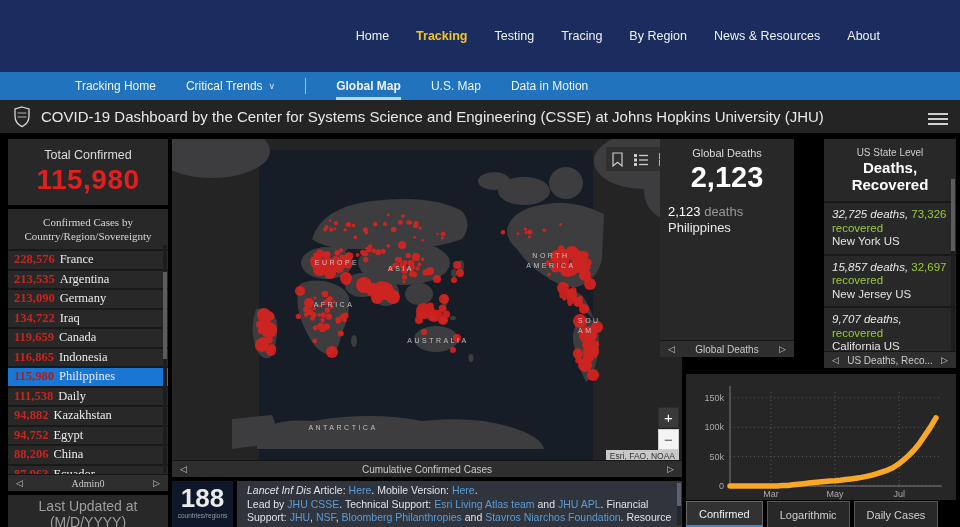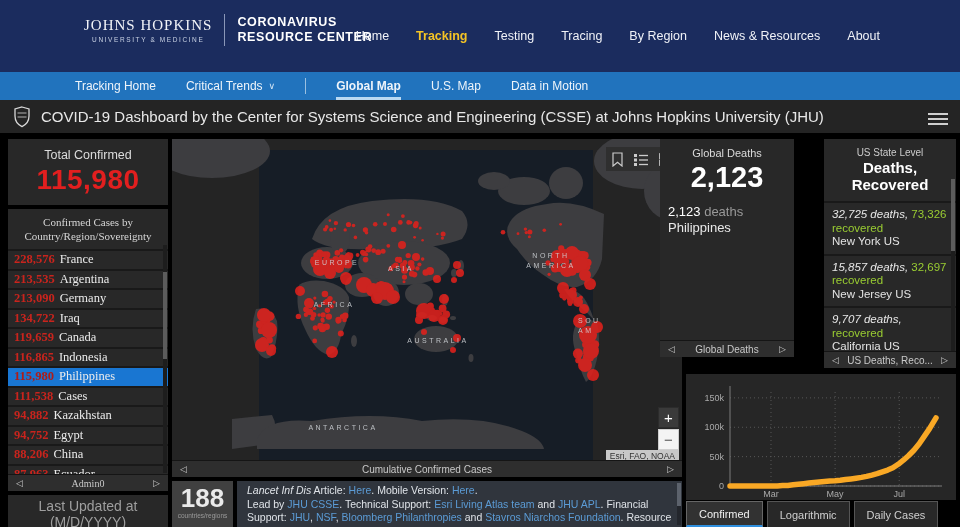--- a/index.html
+++ b/index.html
@@ -92,48 +92,37 @@
 
   
   #chart-panel { left:686px; top:374px; width:270px; height:126px; background:#262626; }
   #trend-svg text.tick { font-family:"Liberation Sans", sans-serif; font-size:9px; fill:#aaaaaa; }
   #chart-tabs { position:absolute; left:686px; top:501px; width:270px; height:26px; display:flex; gap:4px; }
   .tab { padding:0 12px; display:flex; align-items:center; font-size:11px; color:#cfcfcf;
          background:#282828; border:1px solid #555; border-bottom:none; cursor:pointer; }
   .tab.active { background:#323232; color:#f0f0f0; border-color:#666; border-bottom:2px solid #2f8fde; }
 
   
-  #countries-panel { left:172px; top:481px; width:61px; height:46px; background:#404040; text-align:center; }
+  #countries-panel { left:172px; top:481px; width:61px; height:46px; background:#0f172a; text-align:center; }
   #countries-value { color:#eaeaea; font-size:26px; font-weight:bold; margin-top:2px; }
   #countries-label { color:#9a9a9a; font-size:6.5px; margin-top:-2px; }
   #credits-panel { left:237px; top:481px; width:445px; height:46px; background:#30353d; overflow:hidden; }
   #credits-text { color:#dfe3e8; font-size:10.5px; line-height:13.5px; padding:3px 10px 0 10px; white-space:pre-wrap; }
   #credits-text .seg-link { color:#5b9bd5; cursor:pointer; }
   #credits-text .seg-i { font-style:italic; }
   #credits-text .seg-b { font-weight:bold; }
   #credits-scroll { position:absolute; right:1px; top:2px; width:4px; height:42px; background:#23262c; }
   #credits-thumb { position:absolute; left:0; top:0; width:4px; height:55%; background:#5c626c; }
 
   .map-label { font-family:"Liberation Sans", sans-serif; font-size:7px; letter-spacing:2.5px; fill:#d2d6da; opacity:.85; }
 </style>
 </head>
 <body>
 
 <header id="topnav">
-  <div class="brand">
-    <div class="jhu">
-      <div class="jhu-l1">JOHNS HOPKINS</div>
-      <div class="jhu-l2">UNIVERSITY &amp; MEDICINE</div>
-    </div>
-    <div class="brand-div"></div>
-    <div class="crc">
-      <div>CORONAVIRUS</div>
-      <div>RESOURCE CENTER</div>
-    </div>
-  </div>
   <nav id="mainnav">
     <span class="nav-item">Home</span>
     <span class="nav-item active">Tracking</span>
     <span class="nav-item">Testing</span>
     <span class="nav-item">Tracing</span>
     <span class="nav-item">By Region</span>
     <span class="nav-item">News &amp; Resources</span>
     <span class="nav-item">About</span>
   </nav>
 </header>
@@ -199,21 +188,21 @@
     <div class="c-row">
         <span class="num">116,865</span>
         <span class="nm">Indonesia</span>
       </div>
     <div class="c-row sel">
         <span class="num">115,980</span>
         <span class="nm">Philippines</span>
       </div>
     <div class="c-row">
         <span class="num">111,538</span>
-        <span class="nm">Cases</span>
+        <span class="nm">Daily</span>
       </div>
     <div class="c-row">
         <span class="num">94,882</span>
         <span class="nm">Kazakhstan</span>
       </div>
     <div class="c-row">
         <span class="num">94,752</span>
         <span class="nm">Egypt</span>
       </div>
     <div class="c-row">

